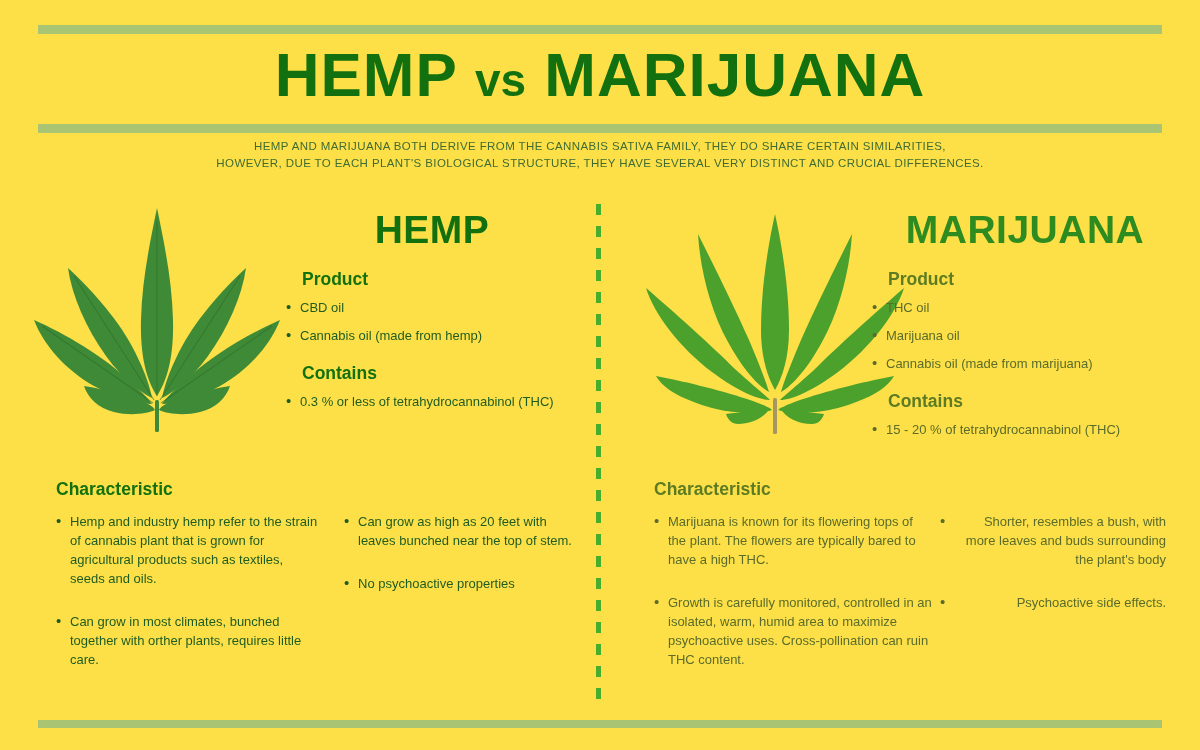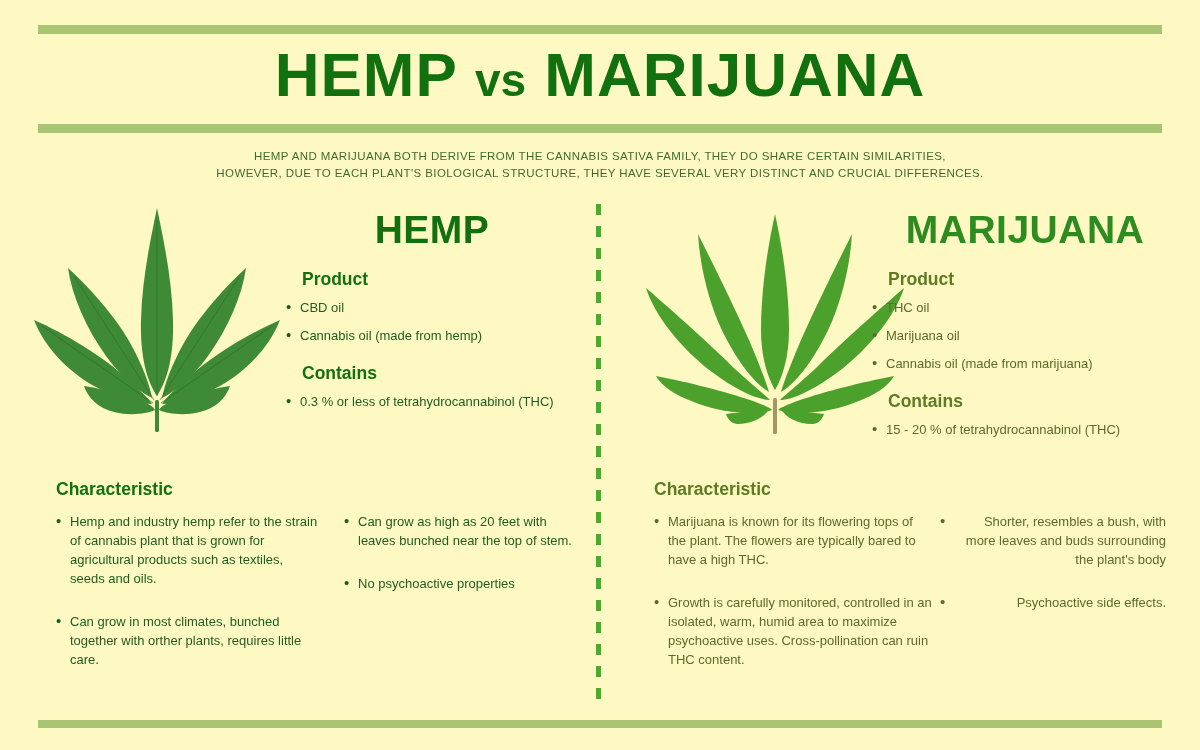--- a/index.html
+++ b/index.html
@@ -11,21 +11,21 @@
     height: 750px;
     background: #fbffe4;
     font-family: "Liberation Sans", sans-serif;
     overflow: hidden;
     position: relative;
   }
 
   .page {
     position: absolute;
     inset: 0;
-    background: #fef9c3;
+    background: #fde047;
     padding-left: 12px;
   }
 
   
   .rule {
     position: absolute;
     left: 38px;
     width: 1124px;
     height: 9px;
     background: #a9c472;
@@ -50,21 +50,21 @@
     white-space: nowrap;
   }
   .title .vs {
     font-size: 46px;
     letter-spacing: 0px;
   }
 
   
   .subtitle {
     position: absolute;
-    top: 148px;
+    top: 138px;
     left: 0;
     width: 1200px;
     text-align: center;
     color: #3f6b33;
     font-family: "Liberation Sans Narrow", "Liberation Sans", sans-serif;
     font-size: 11.5px;
     letter-spacing: 0.4px;
     line-height: 17px;
   }
   .subtitle div { white-space: nowrap; }

